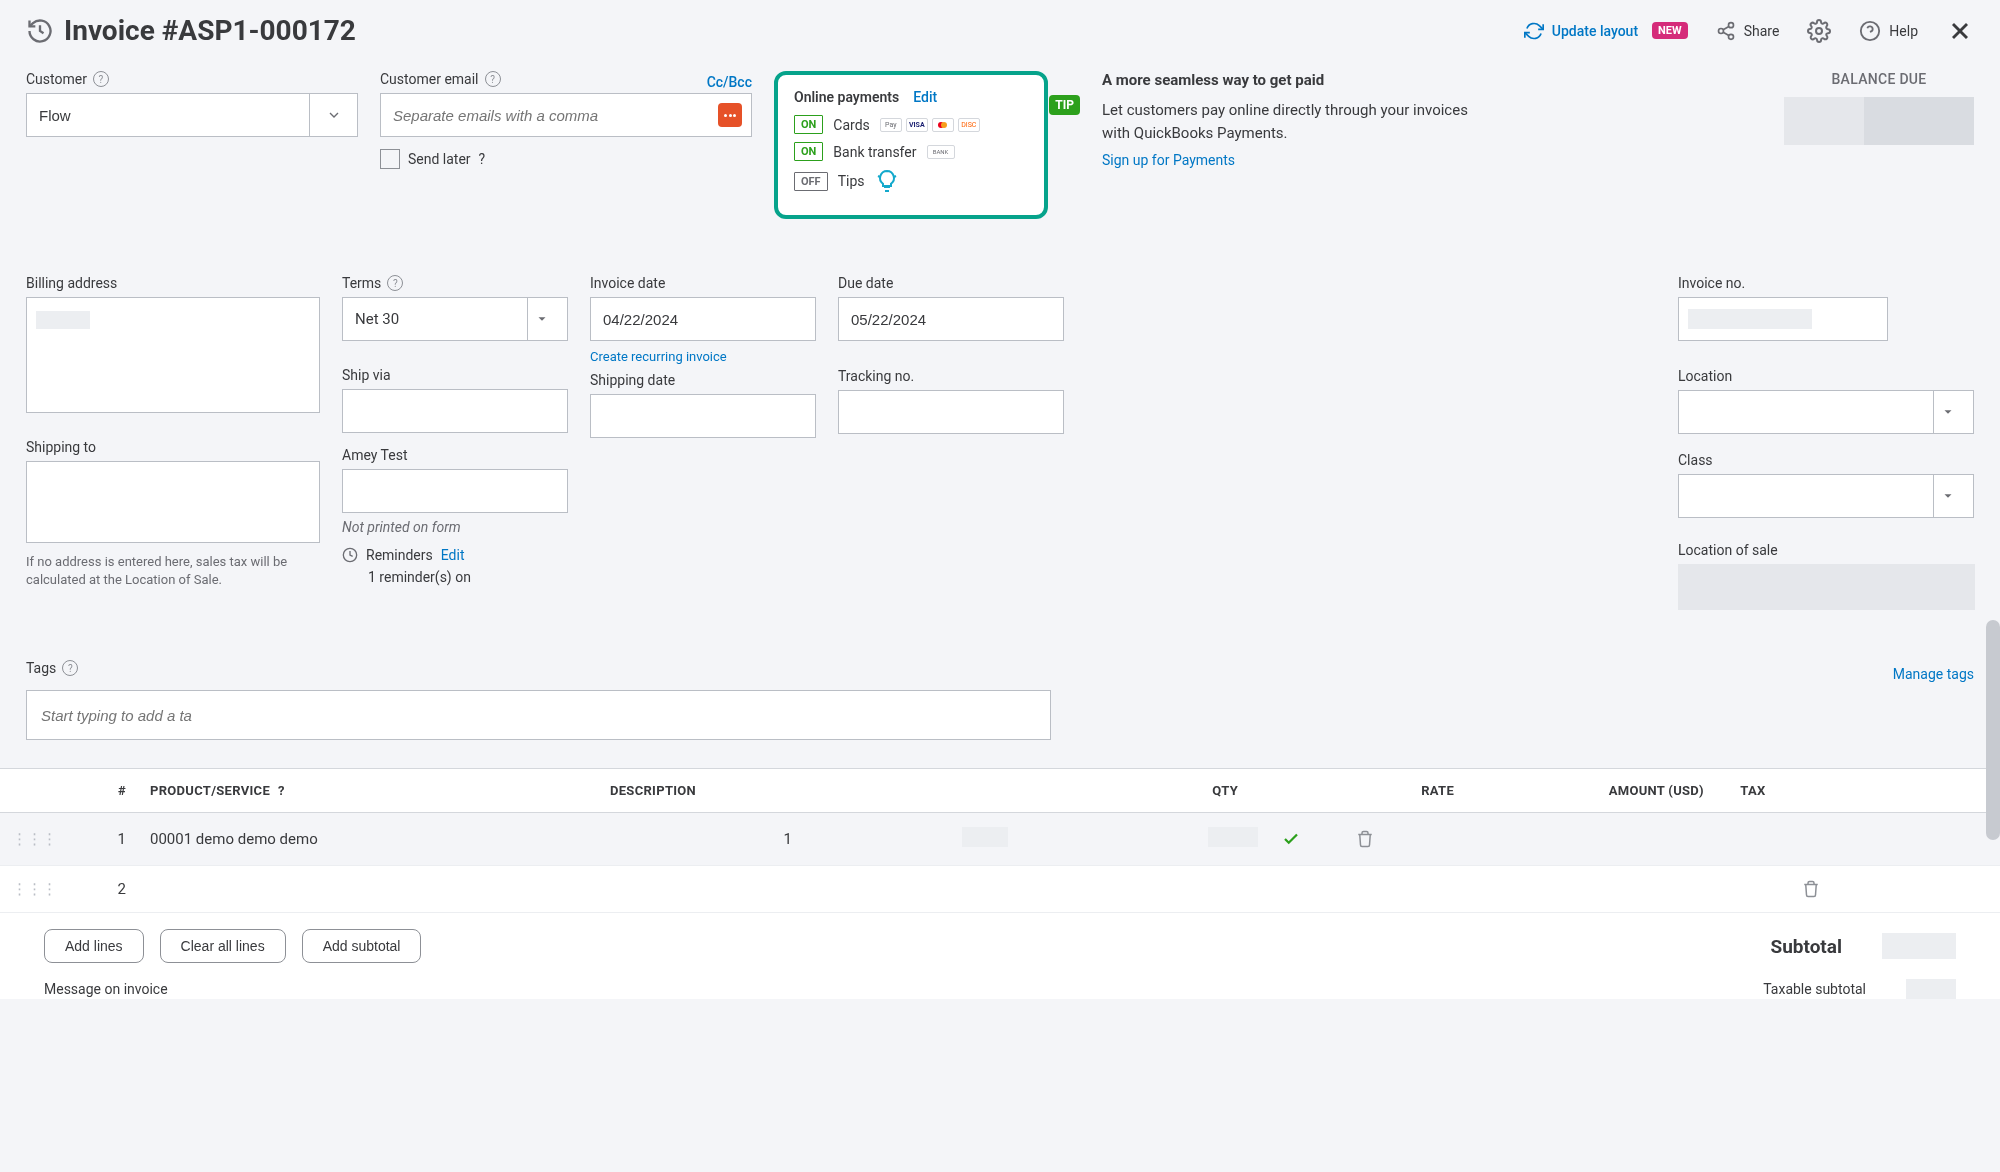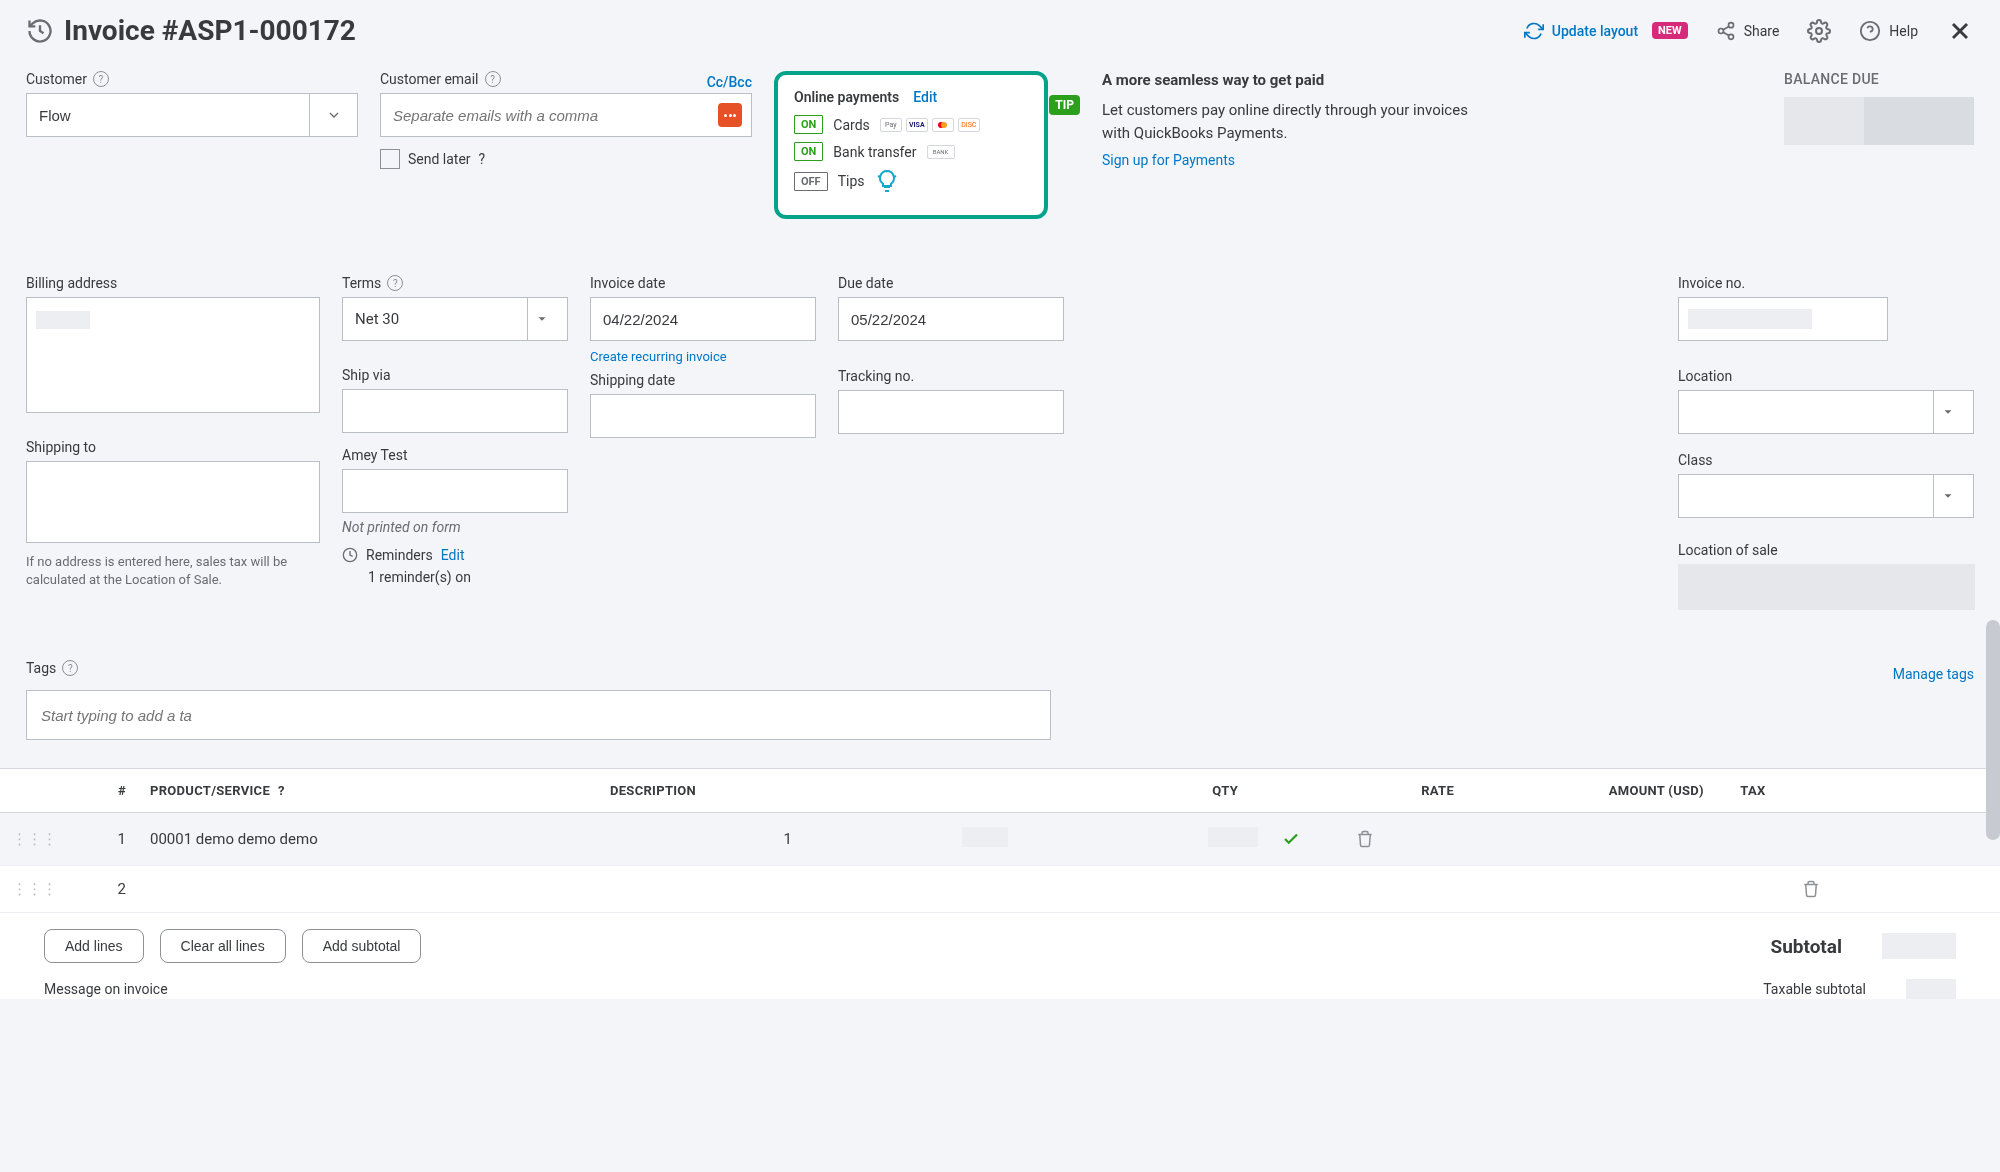--- a/index.html
+++ b/index.html
@@ -42,21 +42,21 @@
 .onoff.off { border-color: #6b6c72; color: #6b6c72; }
 .card-icons { display: flex; gap: 4px; }
 .card-icons .ci { width: 22px; height: 14px; border: 1px solid #d4d7dc; border-radius: 2px; font-size: 7px; display: flex; align-items: center; justify-content: center; color: #6b6c72; }
 .bank-badge { width: 28px; height: 14px; border: 1px solid #d4d7dc; border-radius: 2px; font-size: 6px; display: flex; align-items: center; justify-content: center; color: #6b6c72; }
 
 .promo { margin-left: 32px; width: 370px; }
 .promo .t { font-weight: 700; font-size: 15px; margin-bottom: 10px; }
 .promo .p { font-size: 15px; color: #393a3d; line-height: 1.5; }
 .promo .l { color: #0077c5; display: block; margin-top: 8px; }
 
-.balance { margin-left: auto; text-align: left; }
+.balance { margin-left: auto; text-align: center; }
 .balance .bl { font-size: 14px; font-weight: 500; color: #6b6c72; letter-spacing: 0.3px; }
 .balance .bv { width: 190px; height: 48px; background: #e5e7eb; margin-top: 10px; margin-left: auto; position: relative; }
 .balance .bv::after { content: ''; position: absolute; right: 0; top: 0; width: 110px; height: 48px; background: #d9dce1; }
 
 .row2 { display: flex; gap: 22px; margin-top: 56px; }
 .col { display: flex; flex-direction: column; }
 .col input, .col textarea, .sel { border: 1px solid #babec5; background: #fff; font-size: 15px; padding: 0 12px; color: #393a3d; }
 .col input { height: 44px; }
 .col textarea { height: 116px; padding: 10px 12px; resize: none; }
 .sel { height: 44px; display: flex; align-items: center; justify-content: space-between; }

